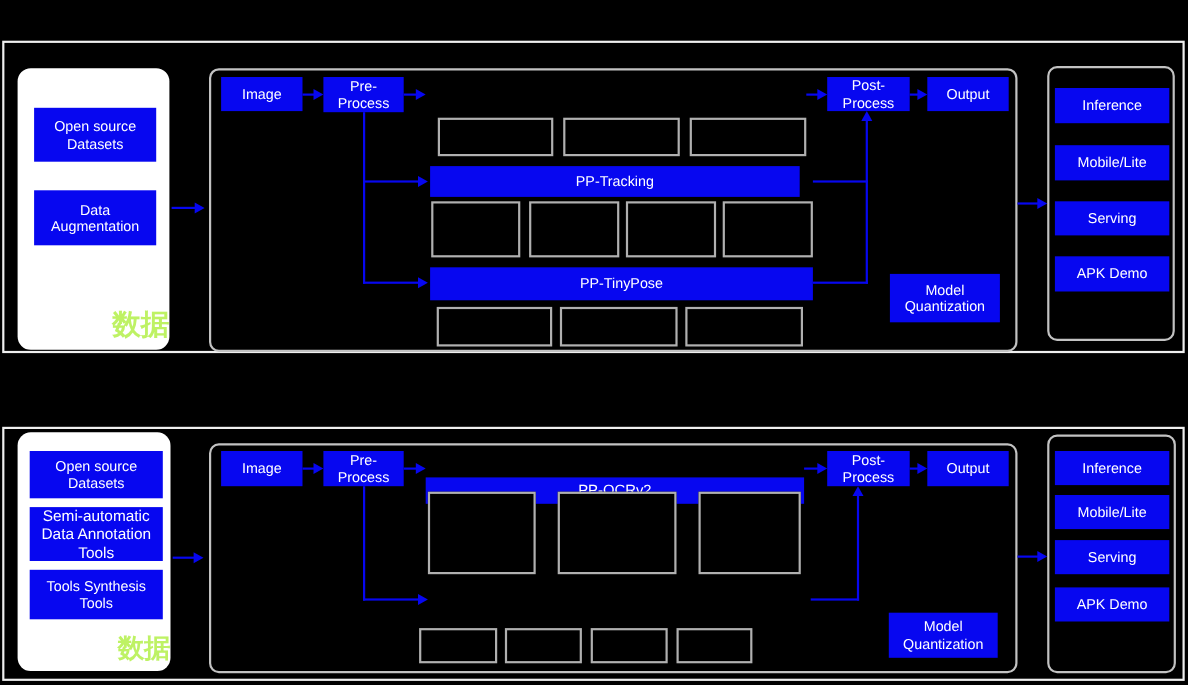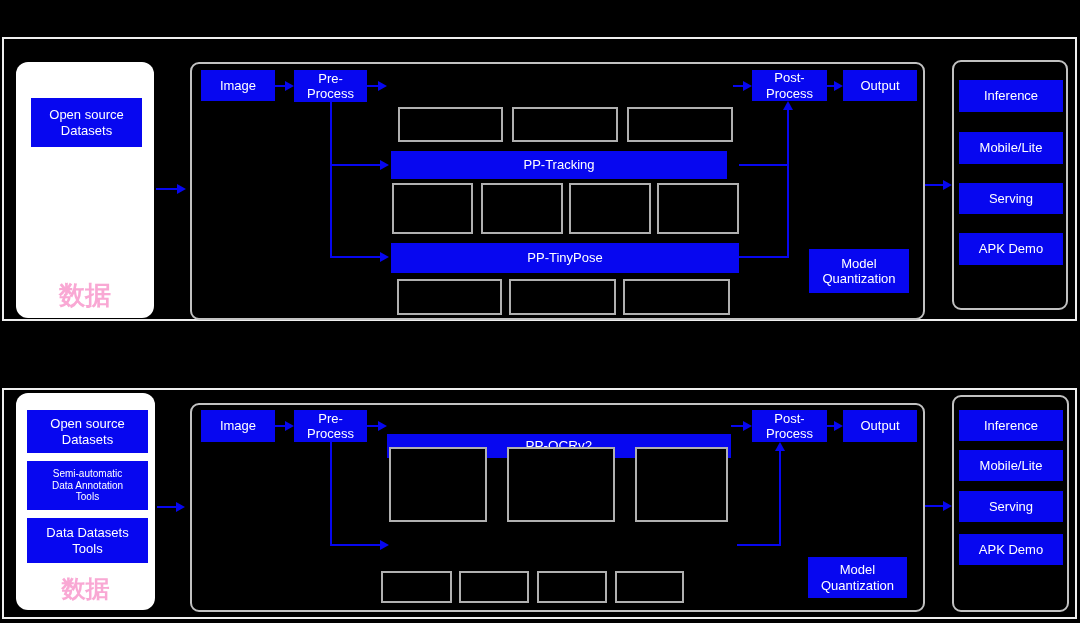--- a/index.html
+++ b/index.html
@@ -20,32 +20,34 @@
   .panel{position:absolute;border:2px solid var(--panel_border);border-radius:9px;background:var(--canvas_bg);box-sizing:border-box;}
   .bluebox{
     position:absolute;background:var(--accent);color:#fff;
     display:flex;align-items:center;justify-content:center;text-align:center;
     font-size:13px;line-height:1.18;white-space:pre-line;box-sizing:border-box;
   }
   .ghost{position:absolute;border:2px solid var(--box_border);background:var(--canvas_bg);box-sizing:border-box;}
   .hline,.vline{position:absolute;background:var(--accent);}
   .arrow-r{position:absolute;width:0;height:0;border-top:5px solid transparent;border-bottom:5px solid transparent;border-left:9px solid var(--accent);}
   .arrow-u{position:absolute;width:0;height:0;border-left:5px solid transparent;border-right:5px solid transparent;border-bottom:9px solid var(--accent);}
-  .cn-label{position:absolute;color:#f9a8d4;font-weight:bold;text-align:center;}
+  .cn-label{position:absolute;color:#bef264;font-weight:bold;text-align:right;}
 </style>
 </head>
 <body>
 
 <div id="canvas">
 
   <div class="section" style="left:2px;top:37px;width:1075px;height:284px;"></div>
 
   <div class="white-panel" style="left:16px;top:62px;width:138px;height:256px;"></div>
   <div class="bluebox" style="left:31px;top:98px;width:111px;height:49px;">Open source
 Datasets</div>
+  <div class="bluebox" style="left:31px;top:173px;width:111px;height:50px;">Data
+Augmentation</div>
   <div class="cn-label" style="left:16px;top:278px;width:138px;font-size:26px;">数据</div>
 
   <div class="hline" style="left:156px;top:188px;width:23px;height:2px;"></div>
   <div class="arrow-r" style="left:177px;top:184px;"></div>
 
   <div class="panel" style="left:190px;top:62px;width:735px;height:258px;"></div>
 
   <div class="bluebox" style="left:201px;top:70px;width:74px;height:31px;">Image</div>
   <div class="hline" style="left:275px;top:85px;width:13px;height:2px;"></div>
   <div class="arrow-r" style="left:285px;top:81px;"></div>
@@ -99,24 +101,24 @@
   <div class="bluebox" style="left:959px;top:80px;width:104px;height:32px;">Inference</div>
   <div class="bluebox" style="left:959px;top:132px;width:104px;height:32px;">Mobile/Lite</div>
   <div class="bluebox" style="left:959px;top:183px;width:104px;height:31px;">Serving</div>
   <div class="bluebox" style="left:959px;top:233px;width:104px;height:32px;">APK Demo</div>
 
   <div class="section" style="left:2px;top:388px;width:1075px;height:231px;"></div>
 
   <div class="white-panel" style="left:16px;top:393px;width:139px;height:217px;"></div>
   <div class="bluebox" style="left:27px;top:410px;width:121px;height:43px;">Open source
 Datasets</div>
-  <div class="bluebox" style="left:27px;top:461px;width:121px;height:49px;font-size:10px;">Semi-automatic
+  <div class="bluebox" style="left:27px;top:461px;width:121px;height:49px;font-size:14px;">Semi-automatic
 Data Annotation
 Tools</div>
-  <div class="bluebox" style="left:27px;top:518px;width:121px;height:45px;">Data Datasets
+  <div class="bluebox" style="left:27px;top:518px;width:121px;height:45px;">Tools Synthesis
 Tools</div>
   <div class="cn-label" style="left:16px;top:573px;width:139px;font-size:24px;">数据</div>
 
   <div class="hline" style="left:157px;top:506px;width:21px;height:2px;"></div>
   <div class="arrow-r" style="left:176px;top:502px;"></div>
 
   <div class="panel" style="left:190px;top:403px;width:735px;height:209px;"></div>
 
   <div class="bluebox" style="left:201px;top:410px;width:74px;height:32px;">Image</div>
   <div class="hline" style="left:275px;top:425px;width:13px;height:2px;"></div>

